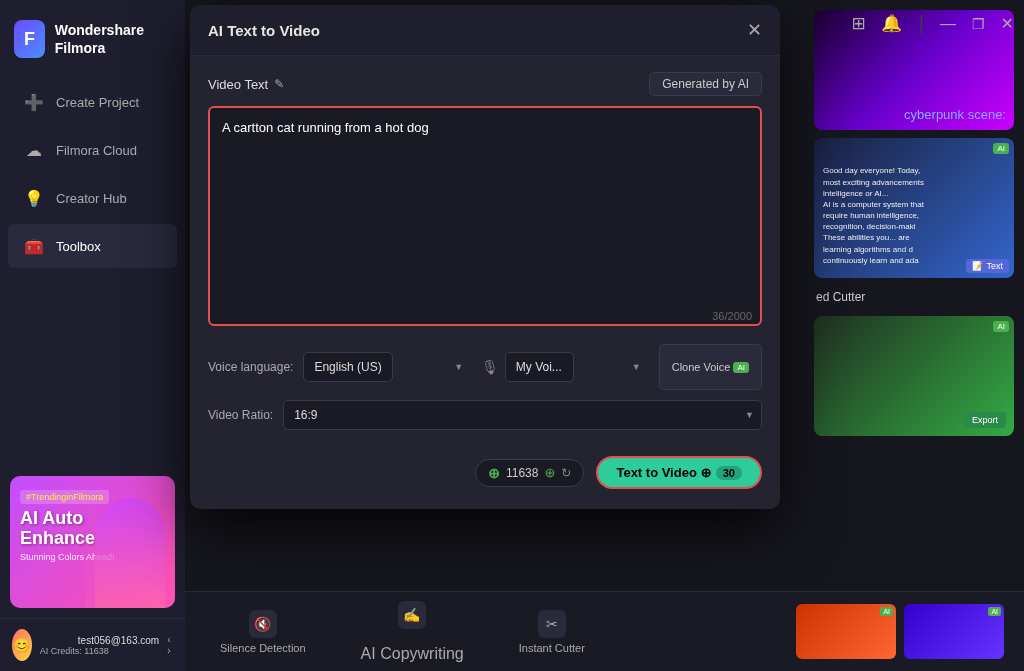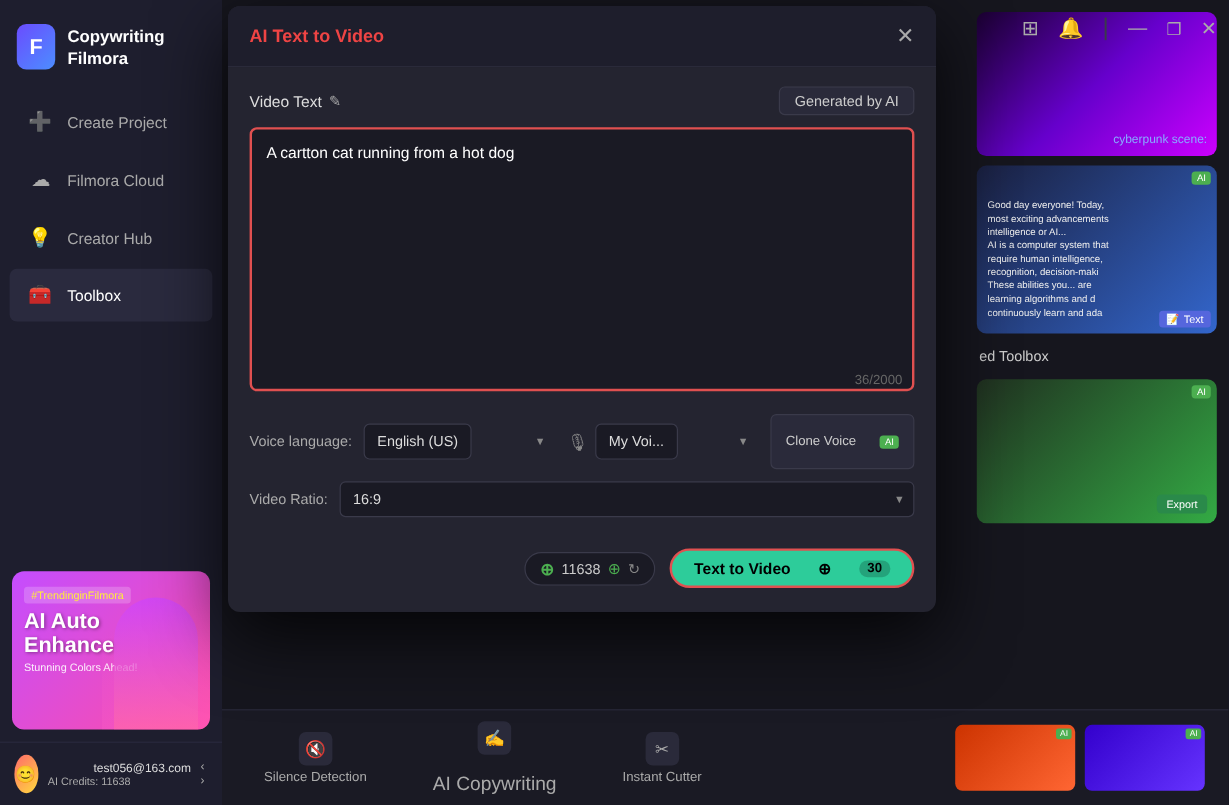--- a/index.html
+++ b/index.html
@@ -291,21 +291,21 @@
     .dialog-header {
       display: flex;
       align-items: center;
       justify-content: space-between;
       padding: 14px 18px;
       background: #1e1e2c;
       border-bottom: 1px solid #2a2a3a;
     }
 
     .dialog-title {
-      color: #ef4444;
+      color: #e5e5e5;
       font-size: 15px;
       font-weight: 600;
     }
 
     .dialog-close {
       color: #aaa;
       font-size: 18px;
       cursor: pointer;
       background: none;
       border: none;
@@ -430,21 +430,21 @@
     .clone-voice-btn {
       background: #2a2a3a;
       border: 1px solid #3a3a4a;
       color: #ccc;
       font-size: 11px;
       padding: 16px 12px;
       border-radius: 5px;
       cursor: pointer;
       display: flex;
       align-items: center;
-      gap: 20px;
+      gap: 3px;
     }
 
     .ai-badge-small {
       background: #4caf50;
       color: white;
       font-size: 8px;
       padding: 1px 4px;
       border-radius: 3px;
     }
 
@@ -511,21 +511,21 @@
       background: #2dcc9a;
       color: #000;
       border: 2px solid #e05050;
       border-radius: 20px;
       padding: 7px 18px;
       font-size: 13px;
       font-weight: 700;
       cursor: pointer;
       display: flex;
       align-items: center;
-      gap: 23px;
+      gap: 4px;
     }
 
     .btn-cost {
       background: rgba(0,0,0,0.2);
       border-radius: 10px;
       padding: 1px 7px;
       font-size: 11px;
     }
 
     
@@ -557,21 +557,21 @@
     .bc2 { background: linear-gradient(135deg, #3300cc, #6633ff); }
   </style>
 </head>
 <body>
 
 <div class="sidebar">
   <div class="sidebar-logo">
     <div class="logo-icon">
       <span>F</span>
     </div>
-    <div class="logo-text">Copywriting Filmora</div>
+    <div class="logo-text">Wondershare Filmora</div>
   </div>
 
   <div class="nav-item">
     <span class="nav-icon">➕</span>
     <span>Create Project</span>
   </div>
   <div class="nav-item">
     <span class="nav-icon">☁</span>
     <span>Filmora Cloud</span>
   </div>
@@ -602,33 +602,33 @@
       <div class="user-credits">AI Credits: 11638</div>
     </div>
     <div class="user-arrows">‹ ›</div>
   </div>
 </div>
 
 <div class="main-content">
 
   <div class="cards-bg" style="position:absolute; right:0; top:0; width:220px; padding:10px; display:flex; flex-direction:column; gap:8px;">
     <div class="card-item card-gradient-1" style="height:120px;">
-      <div style="color:#88aaff; font-size:10px; position:absolute; bottom:8px; right:8px;">cyberpunk scene:</div>
+      <div style="color:#88aaff; font-size:13px; position:absolute; bottom:8px; right:8px;">cyberpunk scene:</div>
     </div>
     <div class="card-item card-gradient-2" style="height:140px; position:relative;">
       <div class="card-ai-badge">AI</div>
       <div style="position:absolute; left:5px; bottom:8px; color:#eee; font-size:8px; line-height:1.4; padding:4px;">
         Good day everyone! Today,<br>most exciting advancements<br>intelligence or AI...<br>AI is a computer system that<br>require human intelligence,<br>recognition, decision-maki<br>These abilities you... are<br>learning algorithms and d<br>continuously learn and ada
       </div>
       <div style="position:absolute; bottom:5px; right:5px; background:#5566dd; color:white; font-size:9px; padding:2px 6px; border-radius:3px; display:flex; align-items:center; gap:3px;">
         <span>📝</span>
           <span>Text</span>
       </div>
     </div>
-    <div style="color:#ccc; font-size:12px; font-weight:500; padding:4px 2px;">ed Toolbox</div>
+    <div style="color:#ccc; font-size:12px; font-weight:500; padding:4px 2px;">ed Cutter</div>
     <div class="card-item card-gradient-4" style="height:120px; position:relative;">
       <div class="card-ai-badge">AI</div>
       <div class="card-export-btn" style="position:absolute; bottom:8px; right:8px; background:#2a8a4a; color:white; font-size:9px; padding:3px 8px; border-radius:4px; cursor:pointer;">Export</div>
     </div>
   </div>
 
   <div class="bottom-bar" style="position:absolute; bottom:0; left:0; right:0; height:80px; background:#1a1a24; border-top:1px solid #2a2a3a; display:flex; align-items:center; gap:25px; padding:0 20px;">
     <div class="bottom-tool">
       <div class="bottom-tool-icon">🔇</div>
       <span style="color:#aaa; font-size:11px;">Silence Detection</span>

